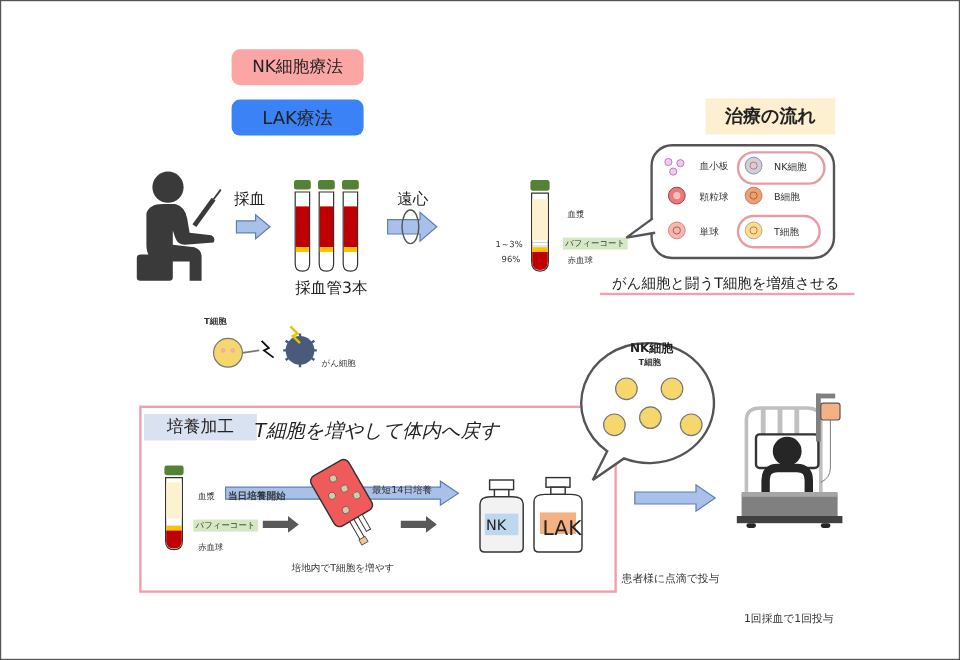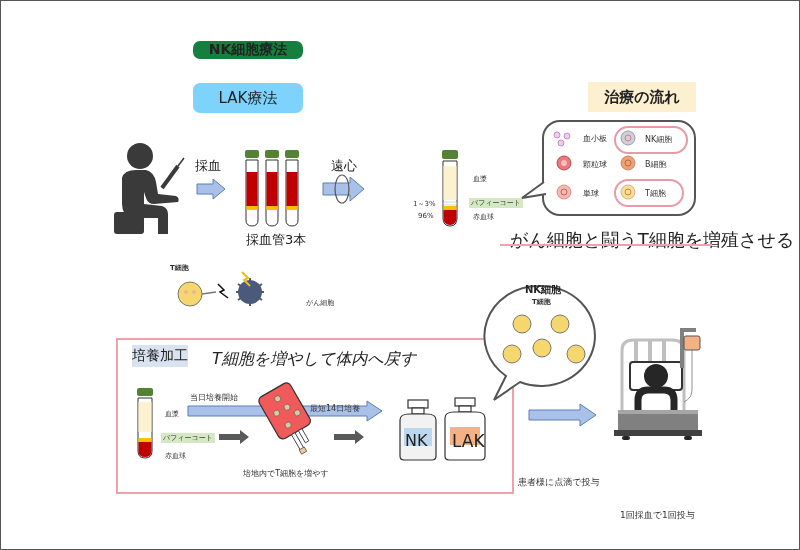--- a/index.html
+++ b/index.html
@@ -12,22 +12,22 @@
   .md{font-size:10px;color:#333;margin-top:44px;}
   .lg{font-size:13px;color:#222;}
   .underline{position:absolute;height:2px;background:#f1a0ad;}
   .bubble{position:absolute;border:2px solid #555;border-radius:18px;background:#fff;}
 </style>
 </head>
 <body>
 
 <div class="frame"></div>
 
-<div class="tag" style="left:193px;top:41px;width:110px;height:18px;background:#15803d;font-weight:bold;">NK細胞療法</div>
-<div class="tag" style="left:193px;top:83px;width:110px;height:30px;background:#7dd3fc;font-size:15px;">LAK療法</div>
+<div class="tag" style="left:193px;top:41px;width:110px;height:30px;background:#fca5a5;">NK細胞療法</div>
+<div class="tag" style="left:193px;top:83px;width:110px;height:30px;background:#3b82f6;font-size:15px;">LAK療法</div>
 <div class="tag" style="left:588px;top:82px;width:108px;height:30px;background:#fdf0d0;border-radius:0;font-size:15px;font-weight:bold;">治療の流れ</div>
 
 <svg class="abs" style="left:110px;top:138px" width="80" height="100" viewBox="0 0 80 100">
   <circle cx="30" cy="18" r="13" fill="#3a3a3a"></circle>
   <path d="M12 40 Q14 32 26 32 L36 32 Q44 34 46 44 L48 56 L66 58 Q70 60 68 64 L44 66 Q38 66 36 60 L34 54 L34 66 L52 68 Q58 70 58 76 L58 96 L48 96 L48 80 L22 80 Q12 78 12 66 Z" fill="#3a3a3a"></path>
   <rect x="4" y="74" width="30" height="22" rx="3" fill="#3a3a3a"></rect>
   <line x1="52" y1="50" x2="68" y2="28" stroke="#3a3a3a" stroke-width="4"></line>
   <line x1="68" y1="28" x2="74" y2="20" stroke="#3a3a3a" stroke-width="1.5"></line>
 </svg>
 
@@ -100,55 +100,55 @@
   <circle cx="8" cy="8" r="3" fill="none" stroke="#964" stroke-width="0.8"></circle>
 </svg>
 <div class="lbl sm" style="left:645px;top:159px;font-size:8px;">B細胞</div>
 <div class="abs" style="left:614px;top:179px;width:66px;height:24px;border:2px solid #e89aa5;border-radius:14px;"></div>
 <svg class="abs" style="left:620px;top:184px" width="16" height="16" viewBox="0 0 16 16">
   <circle cx="8" cy="8" r="7" fill="#f7e08a" stroke="#c99" stroke-width="0.8"></circle>
   <circle cx="8" cy="8" r="3" fill="none" stroke="#c66" stroke-width="0.8"></circle>
 </svg>
 <div class="lbl sm" style="left:645px;top:188px;font-size:8px;">T細胞</div>
 
-<div class="lbl" style="left:510px;top:228px;font-size:18px;">がん細胞と闘うT細胞を増殖させる</div>
+<div class="lbl" style="left:510px;top:228px;font-size:12px;">がん細胞と闘うT細胞を増殖させる</div>
 <div class="underline" style="left:500px;top:244px;width:212px;"></div>
 
 <div class="lbl sm" style="left:170px;top:263px;font-weight:bold;">T細胞</div>
 <svg class="abs" style="left:170px;top:270px" width="110" height="42" viewBox="0 0 110 42">
   <circle cx="20" cy="24" r="12" fill="#f5d76e" stroke="#777" stroke-width="1"></circle>
   <circle cx="16" cy="22" r="2" fill="#f0b0a8"></circle>
   <circle cx="24" cy="22" r="2" fill="#f0b0a8"></circle>
   <line x1="32" y1="24" x2="46" y2="22" stroke="#777" stroke-width="1.5"></line>
   <path d="M48 14 L54 20 L50 22 L58 28" fill="none" stroke="#111" stroke-width="1.5"></path>
   <circle cx="80" cy="22" r="12" fill="#4a5a7a"></circle>
   <path d="M68 14 L92 30 M68 30 L92 14 M80 8 L80 36 M66 22 L94 22" stroke="#4a5a7a" stroke-width="2"></path>
   <path d="M72 2 L78 8 L74 10 L80 16" fill="none" stroke="#e5c400" stroke-width="2"></path>
 </svg>
-<div class="lbl sm" style="left:268px;top:298px;margin-left:38px;">がん細胞</div>
+<div class="lbl sm" style="left:268px;top:298px;">がん細胞</div>
 
 <div class="abs" style="left:116px;top:338px;width:394px;height:152px;border:2px solid #f0a0a8;"></div>
-<div class="lbl" style="left:132px;top:345px;padding:2px 0;background:#d9e2f0;font-size:14px;">培養加工</div>
+<div class="lbl" style="left:120px;top:345px;padding:2px 19px;background:#d9e2f0;font-size:14px;">培養加工</div>
 <div class="lbl" style="left:212px;top:349px;font-size:16px;font-style:italic;">T細胞を増やして体内へ戻す</div>
 
 <svg class="abs" style="left:135px;top:387px" width="22" height="72" viewBox="0 0 22 72">
   <rect x="2" y="1" width="16" height="8" rx="2" fill="#548235"></rect>
   <path d="M3 11 H17 V64 Q17 71 10 71 Q3 71 3 64 Z" fill="#fff" stroke="#333" stroke-width="1"></path>
   <rect x="3.5" y="15" width="13" height="30" fill="#fdf2d0"></rect>
   <rect x="3.5" y="51" width="13" height="4" fill="#ffc000"></rect>
   <path d="M3.5 55 H16.5 V64 Q16.5 70 10 70 Q3.5 70 3.5 64 Z" fill="#c00000"></path>
 </svg>
 <div class="lbl sm" style="left:165px;top:409px;">血漿</div>
 <div class="lbl sm" style="left:161px;top:433px;background:#d5e8c4;padding:0 2px;">バフィーコート</div>
 <div class="lbl sm" style="left:165px;top:451px;">赤血球</div>
 
 <svg class="abs" style="left:187px;top:400px" width="196" height="22" viewBox="0 0 196 22">
   <path d="M1 6 H180 V1 L195 11 L180 21 V16 H1 Z" fill="#a9c1e8" stroke="#5b7fb5" stroke-width="1"></path>
 </svg>
-<div class="lbl sm" style="left:190px;top:392px;font-size:8px;">当日培養開始</div>
+<div class="lbl sm" style="left:190px;top:408px;font-size:8px;font-weight:bold;">当日培養開始</div>
 <div class="lbl sm" style="left:310px;top:403px;font-size:8px;">最短14日培養</div>
 
 <svg class="abs" style="left:218px;top:430px" width="32" height="14" viewBox="0 0 32 14">
   <path d="M1 4 H22 V0 L31 7 L22 14 V10 H1 Z" fill="#595959"></path>
 </svg>
 <svg class="abs" style="left:333px;top:430px" width="32" height="14" viewBox="0 0 32 14">
   <path d="M1 4 H22 V0 L31 7 L22 14 V10 H1 Z" fill="#595959"></path>
 </svg>
 
 <svg class="abs" style="left:252px;top:378px" width="70" height="80" viewBox="0 0 70 80">
@@ -165,21 +165,21 @@
   </g>
 </svg>
 <div class="lbl sm" style="left:243px;top:468px;font-size:8px;">培地内でT細胞を増やす</div>
 
 <svg class="abs" style="left:397px;top:398px" width="42" height="64" viewBox="0 0 42 64">
   <rect x="11" y="2" width="20" height="8" fill="#fff" stroke="#333" stroke-width="1.2"></rect>
   <rect x="15" y="10" width="12" height="6" fill="#fff" stroke="#333" stroke-width="1.2"></rect>
   <path d="M3 22 Q3 16 12 16 H30 Q39 16 39 22 V58 Q39 62 35 62 H7 Q3 62 3 58 Z" fill="#f2f2f2" stroke="#333" stroke-width="1.2"></path>
   <rect x="7" y="30" width="28" height="18" fill="#bdd7ee"></rect>
 </svg>
-<div class="lbl" style="left:405px;top:431px;font-size:16px;">NK</div>
+<div class="lbl" style="left:405px;top:431px;font-size:12px;">NK</div>
 <svg class="abs" style="left:442px;top:396px" width="46" height="66" viewBox="0 0 46 66">
   <rect x="13" y="2" width="20" height="8" fill="#fff" stroke="#333" stroke-width="1.2"></rect>
   <rect x="17" y="10" width="12" height="6" fill="#fff" stroke="#333" stroke-width="1.2"></rect>
   <path d="M3 22 Q3 16 12 16 H34 Q43 16 43 22 V60 Q43 64 39 64 H7 Q3 64 3 60 Z" fill="#fff" stroke="#333" stroke-width="1.2"></path>
   <rect x="8" y="31" width="30" height="18" fill="#f4b183"></rect>
 </svg>
 <div class="lbl" style="left:452px;top:431px;font-size:17px;">LAK</div>
 
 <svg class="abs" style="left:480px;top:282px" width="120" height="122" viewBox="0 0 120 122">
   <path d="M58 4 A54 50 0 1 1 40 100 L14 118 L26 94 A54 50 0 0 1 58 4 Z" fill="#fff" stroke="#555" stroke-width="2"></path>

